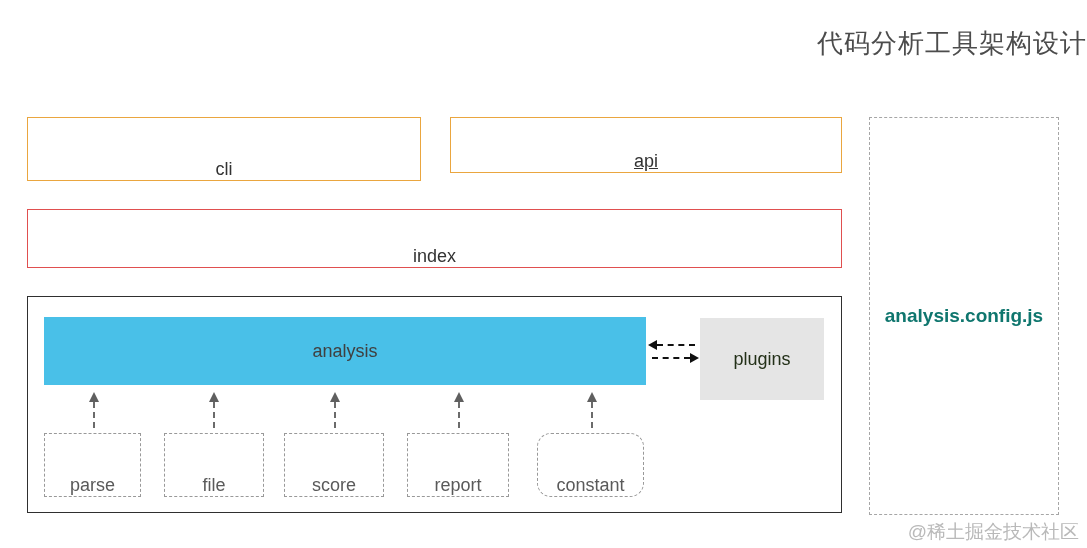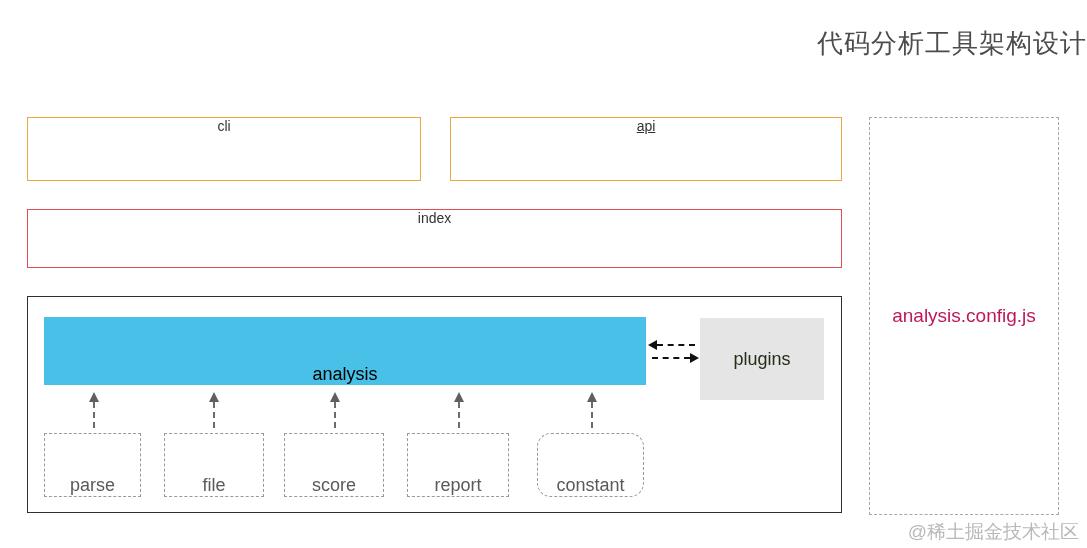--- a/index.html
+++ b/index.html
@@ -21,43 +21,43 @@
     top: 26px;
     width: 100%;
     text-align: right;
     font-size: 26px;
     color: #4c4c4c;
     letter-spacing: 1px;
   }
   .box {
     position: absolute;
     display: flex;
-    align-items: flex-start;
+    align-items: flex-end;
     justify-content: center;
     box-sizing: border-box;
-    font-size: 14px;
+    font-size: 18px;
     color: #333333;
     background: #ffffff;
   }
   .box-cli    { left: 27px;  top: 117px; width: 394px; height: 64px; border: 1px solid #EAA63F; }
-  .box-api    { left: 450px; top: 117px; width: 392px; height: 64px; border: 1px solid #EAA63F; text-decoration: underline; }
+  .box-api    { left: 450px; top: 117px; width: 392px; height: 56px; border: 1px solid #EAA63F; text-decoration: underline; }
   .box-index  { left: 27px;  top: 209px; width: 815px; height: 59px; border: 1px solid #E04F4F; }
   .container  {
     position: absolute;
     left: 27px; top: 296px; width: 815px; height: 217px;
     border: 1.5px solid #2F2F2F;
     box-sizing: border-box;
     background: #ffffff;
   }
   .box-analysis {
     position: absolute;
     left: 16px; top: 20px; width: 602px; height: 68px;
     background: #49C0E8;
-    display: flex; align-items: flex-end; justify-content: center;
-    font-size: 18px; color: #000000;
+    display: flex; align-items: center; justify-content: center;
+    font-size: 18px; color: #404040;
   }
   .box-plugins {
     position: absolute;
     left: 672px; top: 21px; width: 124px; height: 82px;
     background: #e5e5e5;
     display: flex; align-items: center; justify-content: center;
     font-size: 18px; color: #233018;
   }
   
   .h-arrow {
@@ -126,22 +126,23 @@
   .m3 { left: 256px; width: 100px; }
   .m4 { left: 379px; width: 102px; }
   .m5 { left: 509px; width: 107px; border-radius: 14px; }
   .box-config {
     position: absolute;
     left: 869px; top: 117px; width: 190px; height: 398px;
     border: 1px dashed #a6a6a6;
     box-sizing: border-box;
     display: flex; align-items: center; justify-content: center;
     font-size: 19px;
-    color: #be185d;
-    background: #ffffff;
+    color: #0f766e;
+    background: #ffffff;
+    font-weight: bold;
   }
   .watermark {
     position: absolute;
     right: 8px;
     top: 519px;
     font-size: 19px;
     color: #b9b9b9;
   }
 </style>
 </head>

